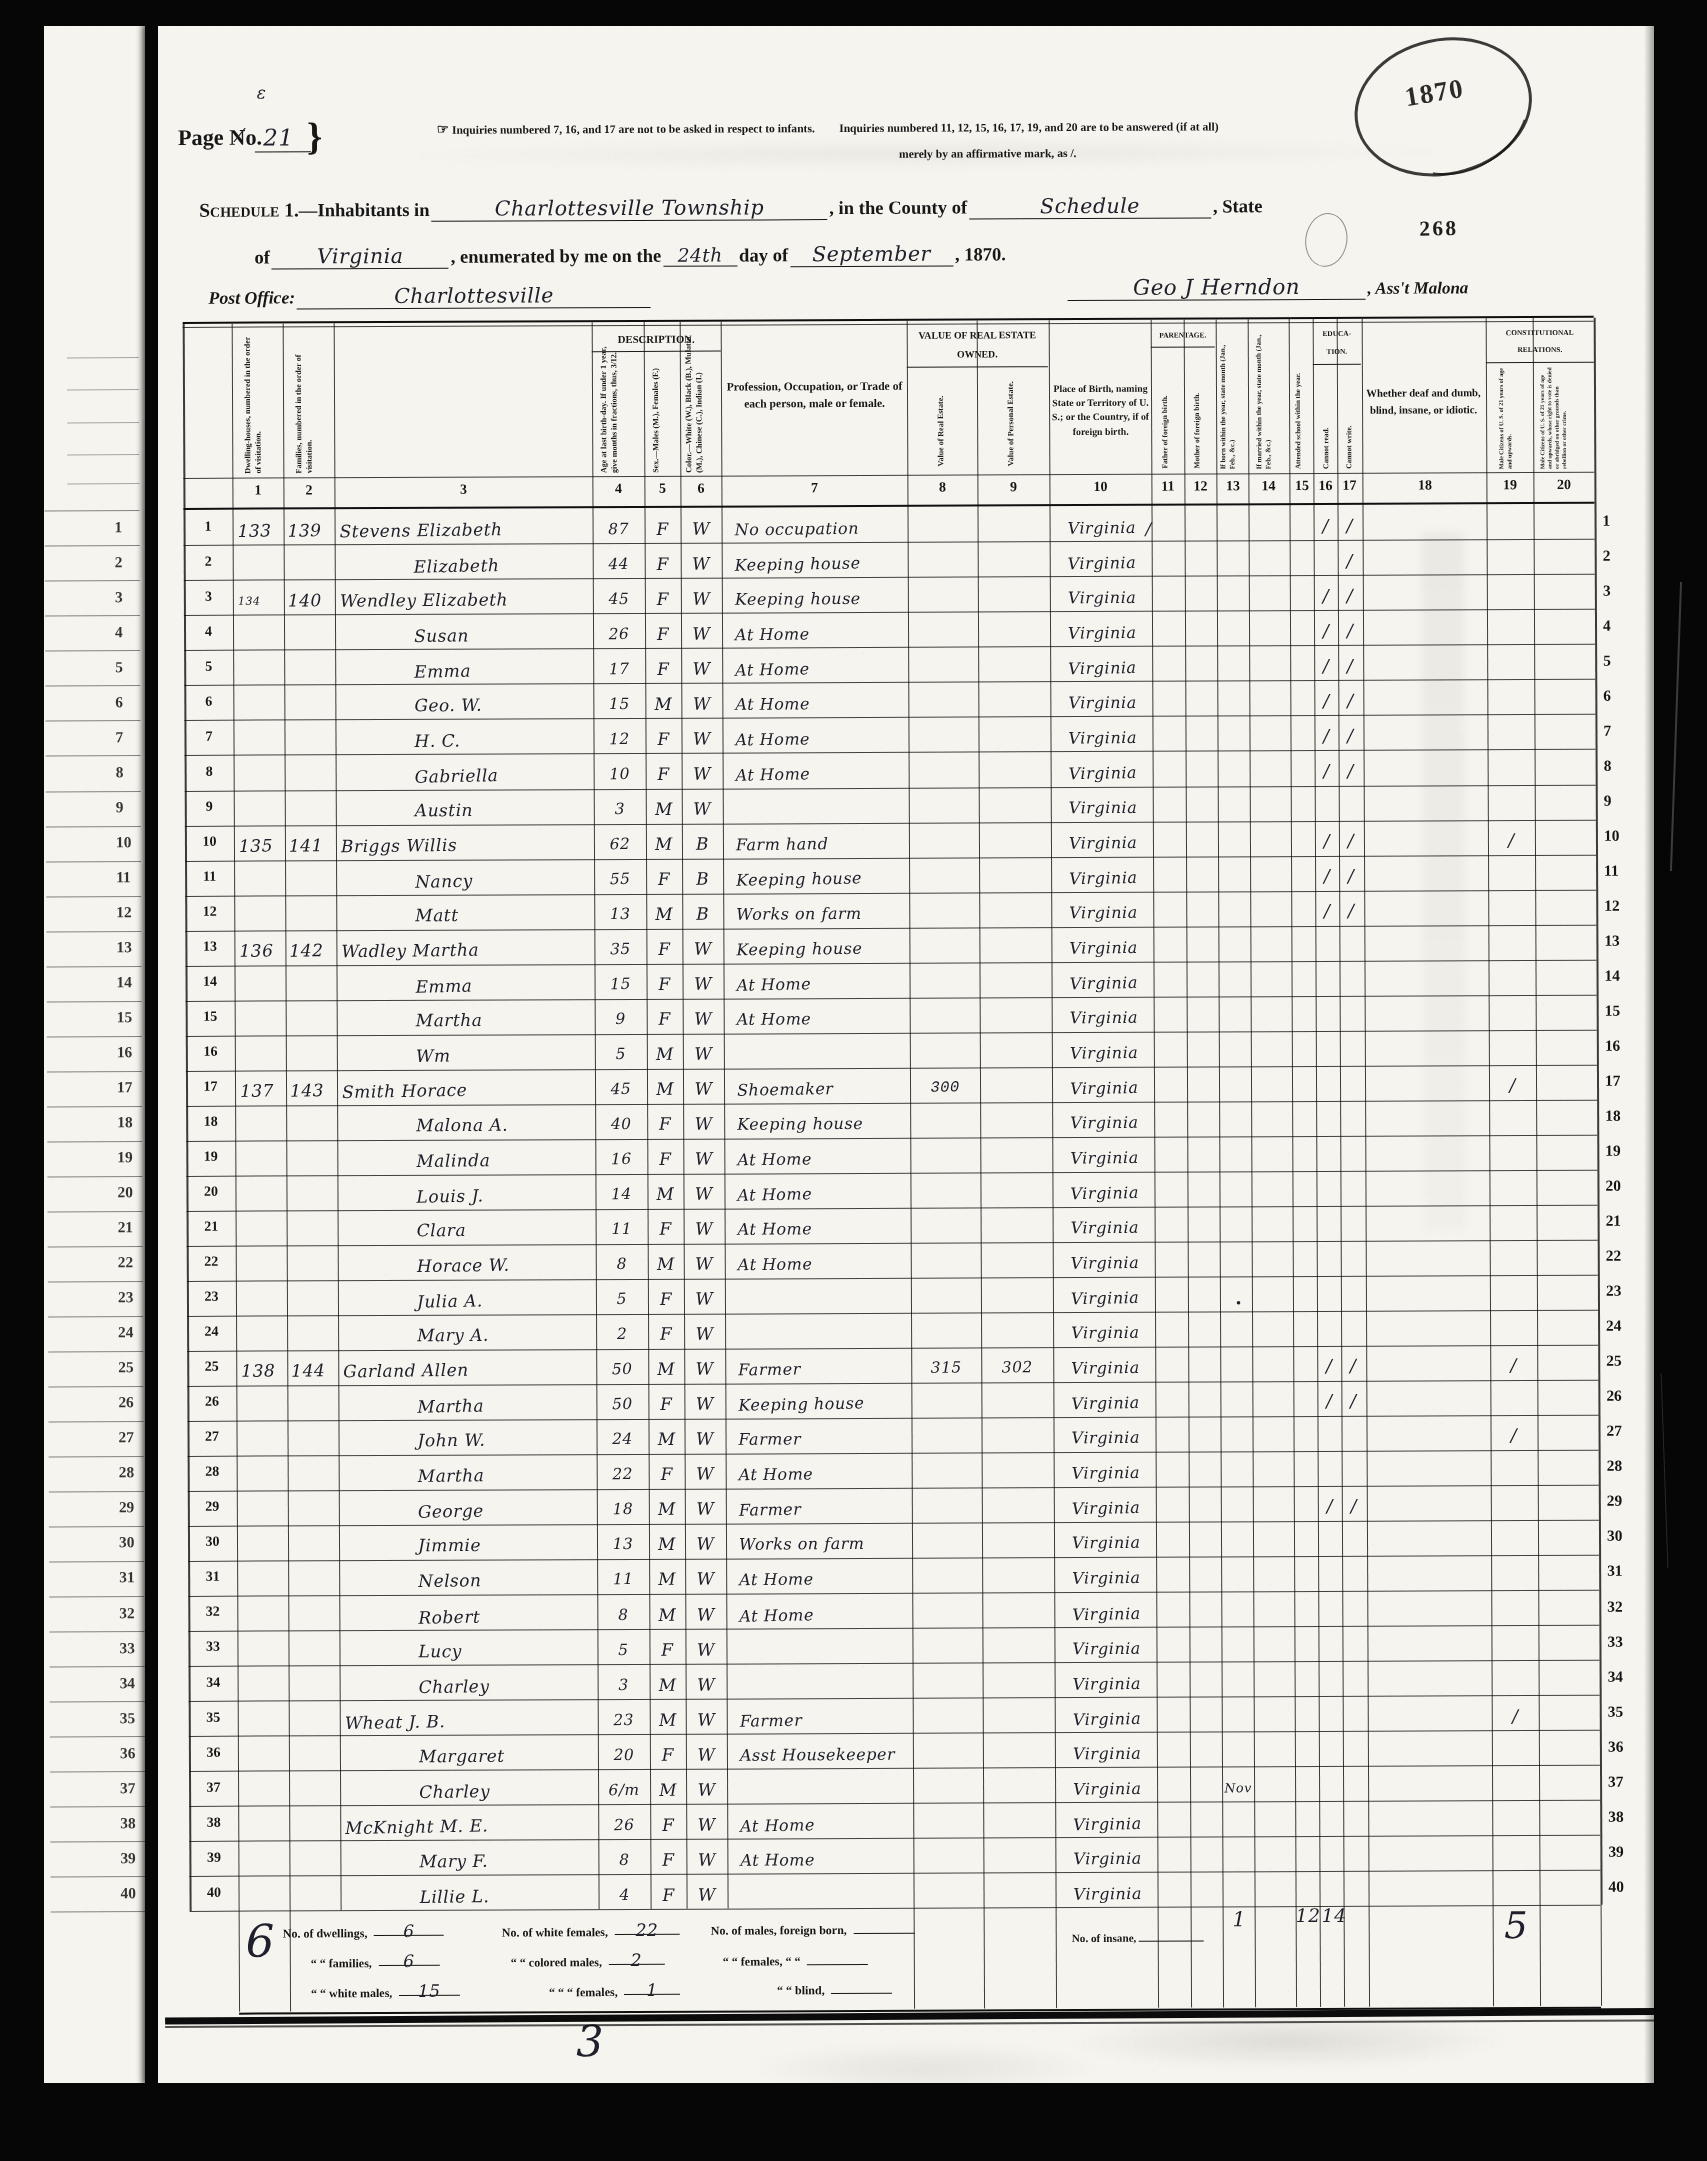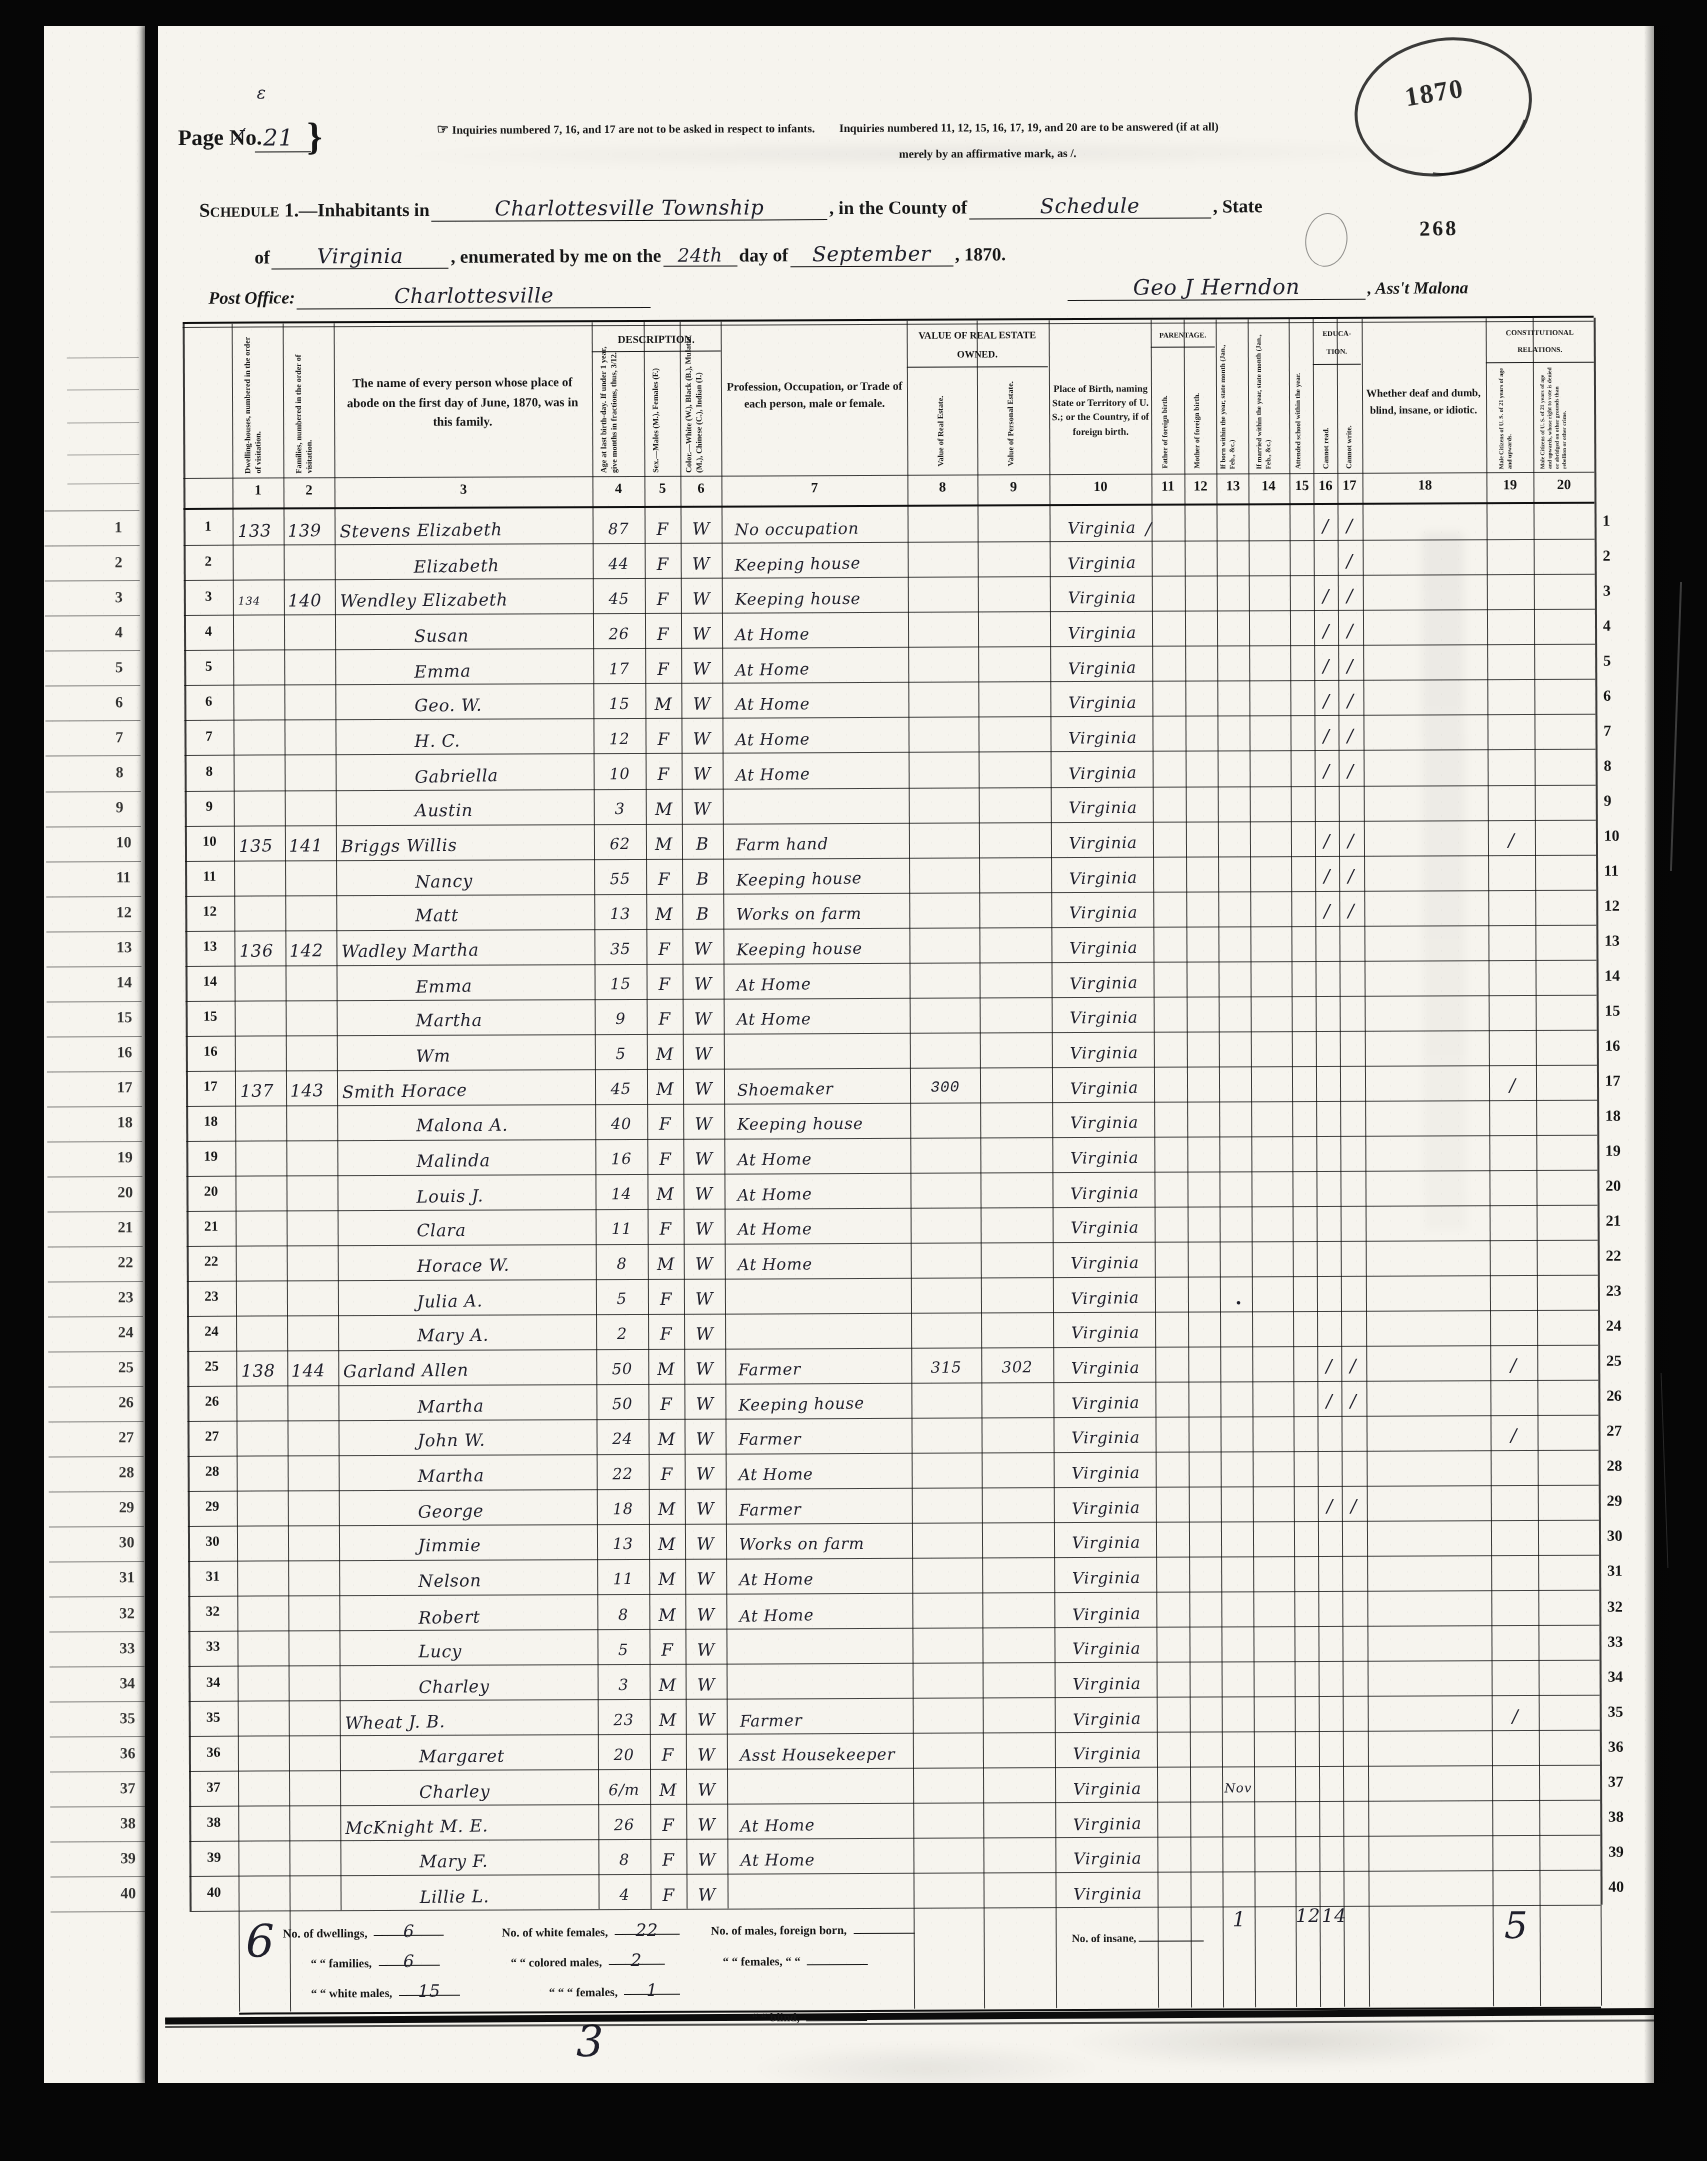--- a/index.html
+++ b/index.html
@@ -103,21 +103,20 @@
     <div class="abs grp" style="left:910px;top:327px;width:141px;height:40px;line-height:18.6px;font-size:9.8px;">VALUE OF REAL ESTATE
 OWNED.</div>
     <div class="abs grp" style="left:1154px;top:327px;width:64px;height:20.5px;line-height:20.5px;font-size:7.4px;">PARENTAGE.</div>
     <div class="abs grp" style="left:1316px;top:327px;width:48px;height:39px;line-height:17.7px;font-size:7.4px;">EDUCA-
 TION.</div>
     <div class="abs grp" style="left:1489px;top:327px;width:108px;height:38px;line-height:17px;font-size:7.4px;">CONSTITUTIONAL
 RELATIONS.</div>
 
     <div class="abs vt" style="left:246px;top:331px;height:140px;">Dwelling-houses, numbered in the order of visitation.</div>
     <div class="abs vt" style="left:297px;top:331px;height:140px;">Families, numbered in the order of visitation.</div>
-    <div class="abs blockhead" style="left:341px;top:372px;width:249px;font-size:12.6px;line-height:1.55;">The name of every person whose place of abode on the first day of June, 1870, was in this family.</div>
     <div class="abs vt" style="left:602px;top:331px;height:141px;">Age at last birth-day. If under 1 year, give months in fractions, thus, 3/12.</div>
     <div class="abs vt" style="left:654px;top:331px;height:141px;">Sex.—Males (M.), Females (F.)</div>
     <div class="abs vt" style="left:687px;top:331px;height:141px;">Color.—White (W.), Black (B.), Mulatto (M.), Chinese (C.), Indian (I.)</div>
     <div class="abs blockhead" style="left:729px;top:378px;width:177px;font-size:11.6px;line-height:1.5;">Profession, Occupation, or Trade of each person, male or female.</div>
     <div class="abs vt" style="left:939px;top:345px;height:122px;">Value of Real Estate.</div>
     <div class="abs vt" style="left:1009px;top:345px;height:122px;">Value of Personal Estate.</div>
     <div class="abs blockhead" style="left:1054px;top:383px;width:99px;font-size:9.8px;line-height:1.45;">Place of Birth, naming State or Territory of U. S.; or the Country, if of foreign birth.</div>
     <div class="abs vt" style="left:1163px;top:350px;height:120px;font-size:7.4px;">Father of foreign birth.</div>
     <div class="abs vt" style="left:1195px;top:350px;height:120px;font-size:7.4px;">Mother of foreign birth.</div>
     <div class="abs vt" style="left:1222px;top:330px;height:141px;font-size:7px;">If born within the year, state month (Jan., Feb., &amp;c.)</div>
@@ -695,21 +694,21 @@
         <div class="abs hw" style="left: 683px; top: 1881px; width: 41px; height: 28.5px; line-height: 27px; font-size: 17px; text-align: center; transform: rotate(-0.5deg); white-space: nowrap;">W</div>
         <div class="abs hw" style="left: 1070px; top: 1881px; width: 158px; height: 28.5px; line-height: 27px; font-size: 16px; text-align: left; transform: rotate(-0.5deg); white-space: nowrap;">Virginia</div>
         <div class="abs " style="left: 279px; top: 1919px; white-space: nowrap;"><span class="fl printed">No. of dwellings,</span><span class="blank" style="width: 70px; margin-left: 6.5px; height: 14px;"><span class="hw" style="font-size: 17px;">6</span></span></div>
         <div class="abs " style="left: 498px; top: 1919px; white-space: nowrap;"><span class="fl printed">No. of white females,</span><span class="blank" style="width: 65px; margin-left: 6.5px; height: 14px;"><span class="hw" style="font-size: 17px;">22</span></span></div>
         <div class="abs " style="left: 707px; top: 1919px; white-space: nowrap;"><span class="fl printed">No. of males, foreign born,</span><span class="blank" style="width: 61px; margin-left: 6.5px; height: 14px;"><span class="hw" style="font-size: 17px;"></span></span></div>
         <div class="abs " style="left: 307px; top: 1949px; white-space: nowrap;"><span class="fl printed">“  “ families,</span><span class="blank" style="width: 61px; margin-left: 6.5px; height: 14px;"><span class="hw" style="font-size: 17px;">6</span></span></div>
         <div class="abs " style="left: 507px; top: 1949px; white-space: nowrap;"><span class="fl printed">“  “ colored males,</span><span class="blank" style="width: 56px; margin-left: 6.5px; height: 14px;"><span class="hw" style="font-size: 17px;">2</span></span></div>
         <div class="abs " style="left: 719px; top: 1950px; white-space: nowrap;"><span class="fl printed">“  “ females,  “  “</span><span class="blank" style="width: 61px; margin-left: 6.5px; height: 14px;"><span class="hw" style="font-size: 17px;"></span></span></div>
         <div class="abs " style="left: 307px; top: 1979px; white-space: nowrap;"><span class="fl printed">“  “ white males,</span><span class="blank" style="width: 61px; margin-left: 6.5px; height: 14px;"><span class="hw" style="font-size: 17px;">15</span></span></div>
         <div class="abs " style="left: 545px; top: 1979px; white-space: nowrap;"><span class="fl printed">“  “  “  females,</span><span class="blank" style="width: 56px; margin-left: 6.5px; height: 14px;"><span class="hw" style="font-size: 17px;">1</span></span></div>
-        <div class="abs " style="left: 748px; top: 1979px; white-space: nowrap; margin-top: 27px;"><span class="fl printed">“  “ blind,</span><span class="blank" style="width: 61px; margin-left: 6.5px; height: 14px;"><span class="hw" style="font-size: 17px;"></span></span></div>
+        <div class="abs " style="left: 773px; top: 1979px; white-space: nowrap;"><span class="fl printed">“  “ blind,</span><span class="blank" style="width: 61px; margin-left: 6.5px; height: 14px;"><span class="hw" style="font-size: 17px;"></span></span></div>
         <div class="abs hw" style="left: 1219px; top: 1909px; width: 33px; text-align: center; font-size: 20.5px;">1</div>
         <div class="abs hw" style="left: 1292px; top: 1907px; width: 25px; text-align: center; font-size: 18.6px;">12</div>
         <div class="abs hw" style="left: 1316px; top: 1907px; width: 29px; text-align: center; font-size: 18.6px;">14</div>
         <div class="abs hw" style="left: 1489px; top: 1907px; width: 47px; text-align: center; font-size: 37px;">5</div>
         <div class="abs hw" style="left: 1148px; top: 520px; font-size: 17px;">/</div>
         <div class="abs hw" style="left: 1234px; top: 1298px; font-size: 12px;">•</div>
         <div class="abs hw" style="left: 261px; top: 80px; font-size: 17px;">ε</div>
         <div class="abs hw" style="left: 242px; top: 122px; font-size: 18.6px;">⁄</div>
       </div>
   </div>

